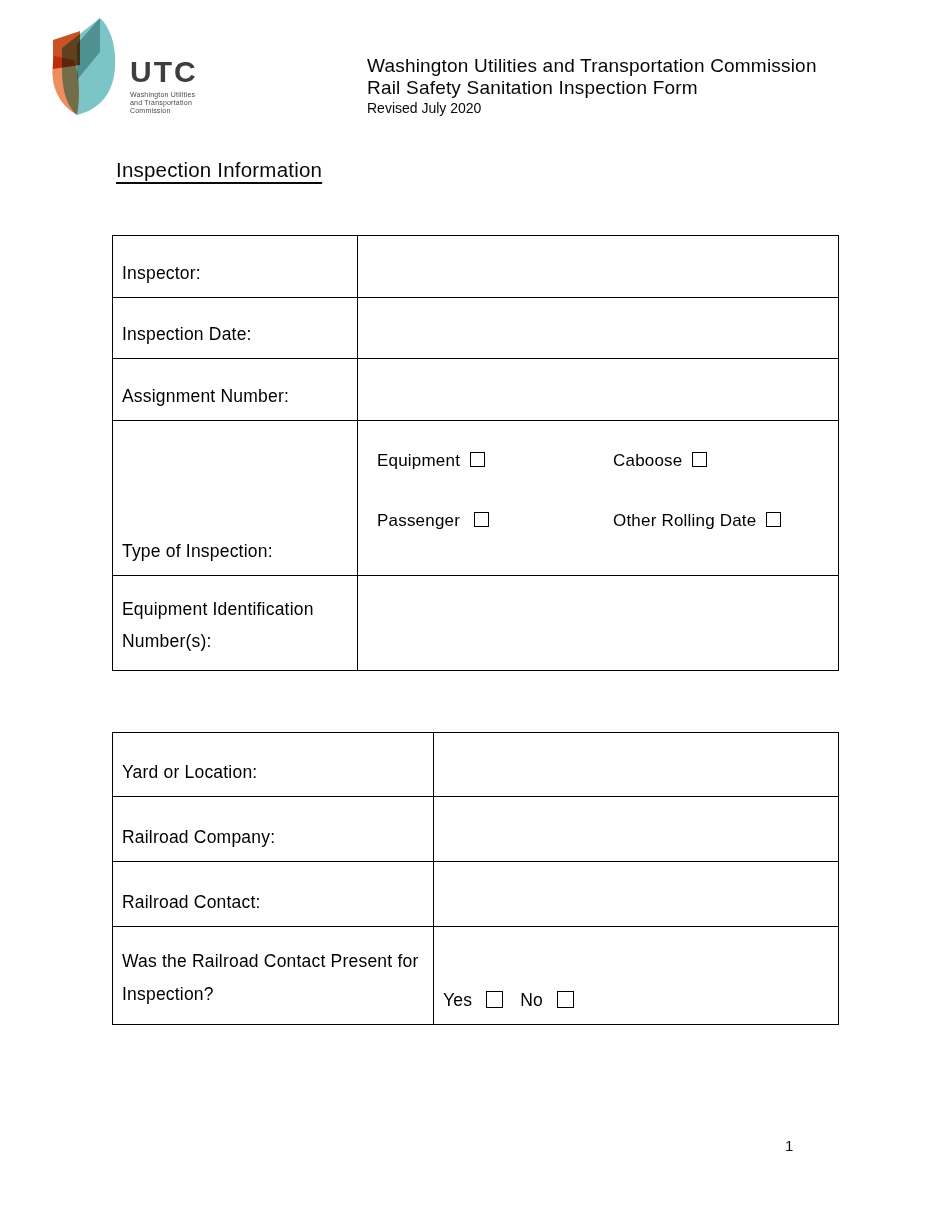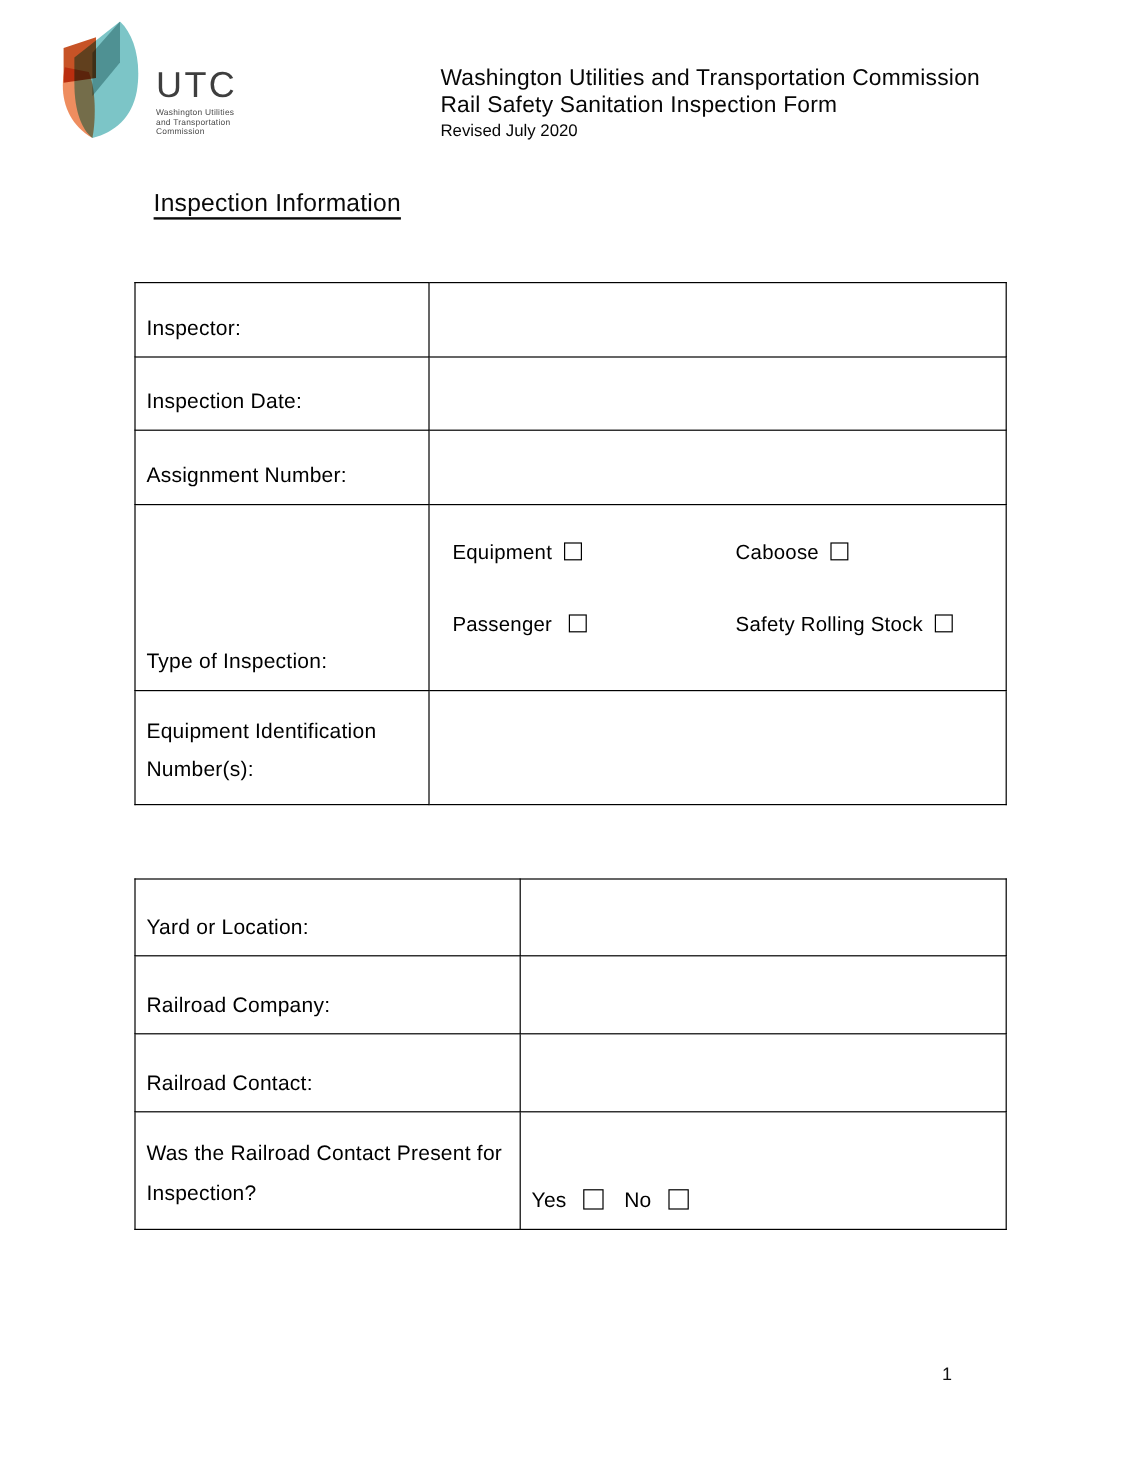--- a/index.html
+++ b/index.html
@@ -9,31 +9,31 @@
     color:#000;
     -webkit-font-smoothing:antialiased;
   }
   .page{position:absolute;inset:0;background:#fff;overflow:hidden;}
 
   
   .logo-wrap{position:absolute;left:50px;top:18px;display:flex;align-items:flex-start;}
   .logo-mark{width:66px;height:100px;}
   .logo-mark path, .logo-mark polygon{mix-blend-mode:multiply;}
   .wordmark{margin-left:14px;margin-top:40px;}
-  .wordmark .acro{font-size:30px;font-weight:normal;color:#3e3e3e;letter-spacing:2px;line-height:28px;}
+  .wordmark .acro{font-size:30px;font-weight:bold;color:#3e3e3e;letter-spacing:2px;line-height:28px;}
   .wordmark .org{margin-top:5px;font-size:7px;line-height:8px;color:#4a4a4a;letter-spacing:0.2px;}
 
   
   .doc-title{position:absolute;left:367px;top:55px;}
   .doc-title .t{font-size:19px;line-height:21.5px;letter-spacing:0.2px;color:#070707;}
   .doc-title .rev{font-size:14px;margin-top:2px;color:#070707;}
 
   
   .section-heading{
-    position:absolute;left:128px;
+    position:absolute;left:116px;
     font-size:20.5px;letter-spacing:0.2px;color:#0a0a0a;
     text-decoration:underline;text-decoration-thickness:1.8px;text-underline-offset:5px;
   }
   #heading-1{top:158px;}
   #heading-2{top:699px;}
 
   
   table.form{border-collapse:collapse;table-layout:fixed;position:absolute;left:112px;}
   table.form td{border:1.6px solid #000;font-size:17.5px;letter-spacing:0.2px;vertical-align:bottom;padding:0 8px 13px 9px;}
   #table-1{top:235px;width:726px;}
@@ -120,21 +120,21 @@
           <div class="opt">
             <span>Equipment</span><span class="cb"></span>
           </div>
           <div class="opt">
             <span>Caboose</span><span class="cb"></span>
           </div>
           <div class="opt">
             <span>Passenger</span><span class="cb" style="margin-left:14px"></span>
           </div>
           <div class="opt">
-            <span>Safety Rolling Stock</span><span class="cb"></span>
+            <span>Other Rolling Date</span><span class="cb"></span>
           </div>
         </div>
       </td>
     </tr>
     <tr style="height:95px">
       <td class="mid-label">
         <div class="wrap-narrow">Equipment Identification Number(s):</div>
       </td>
       <td class="value-cell"></td>
     </tr>

